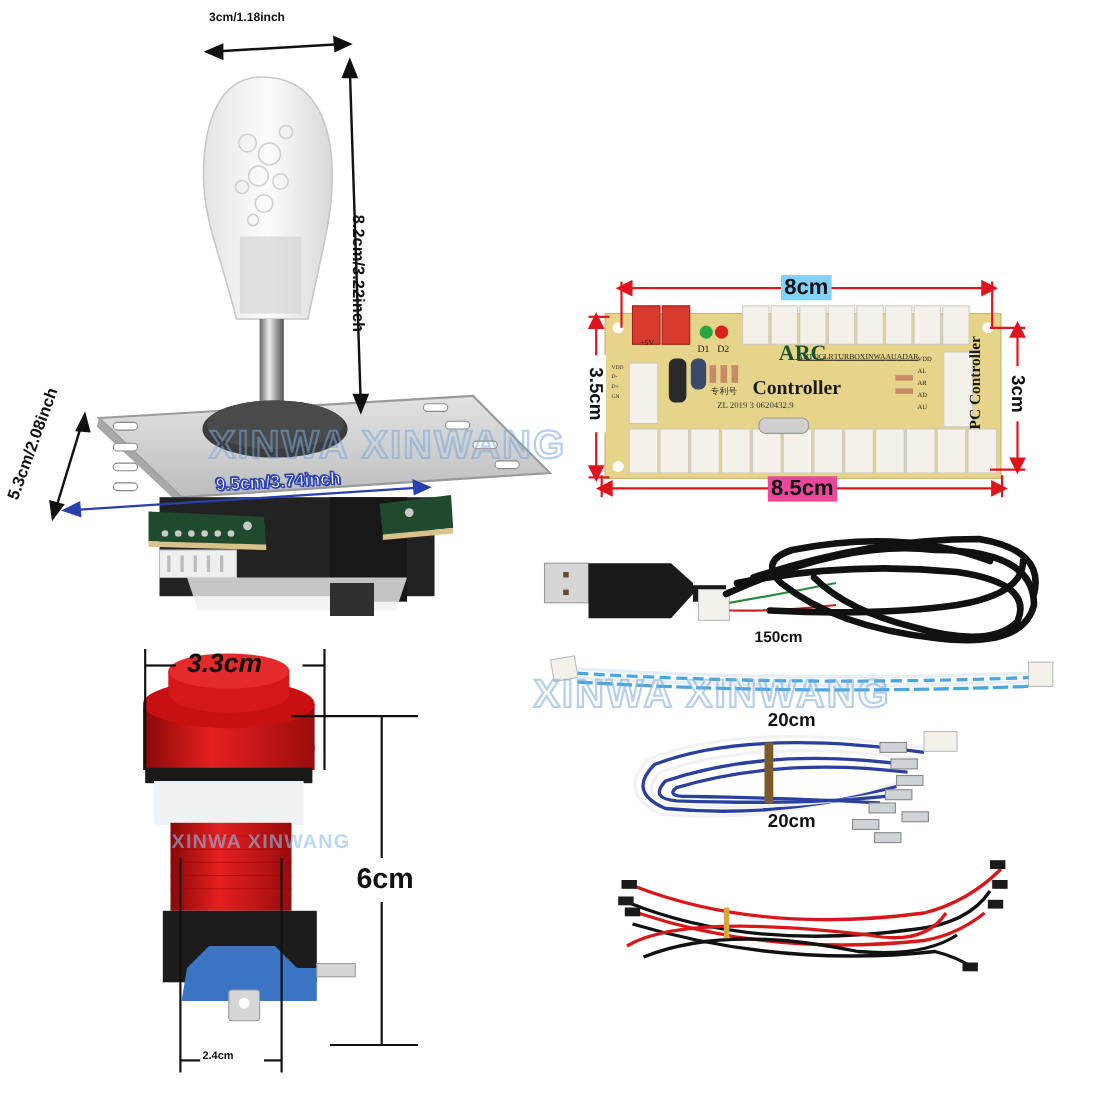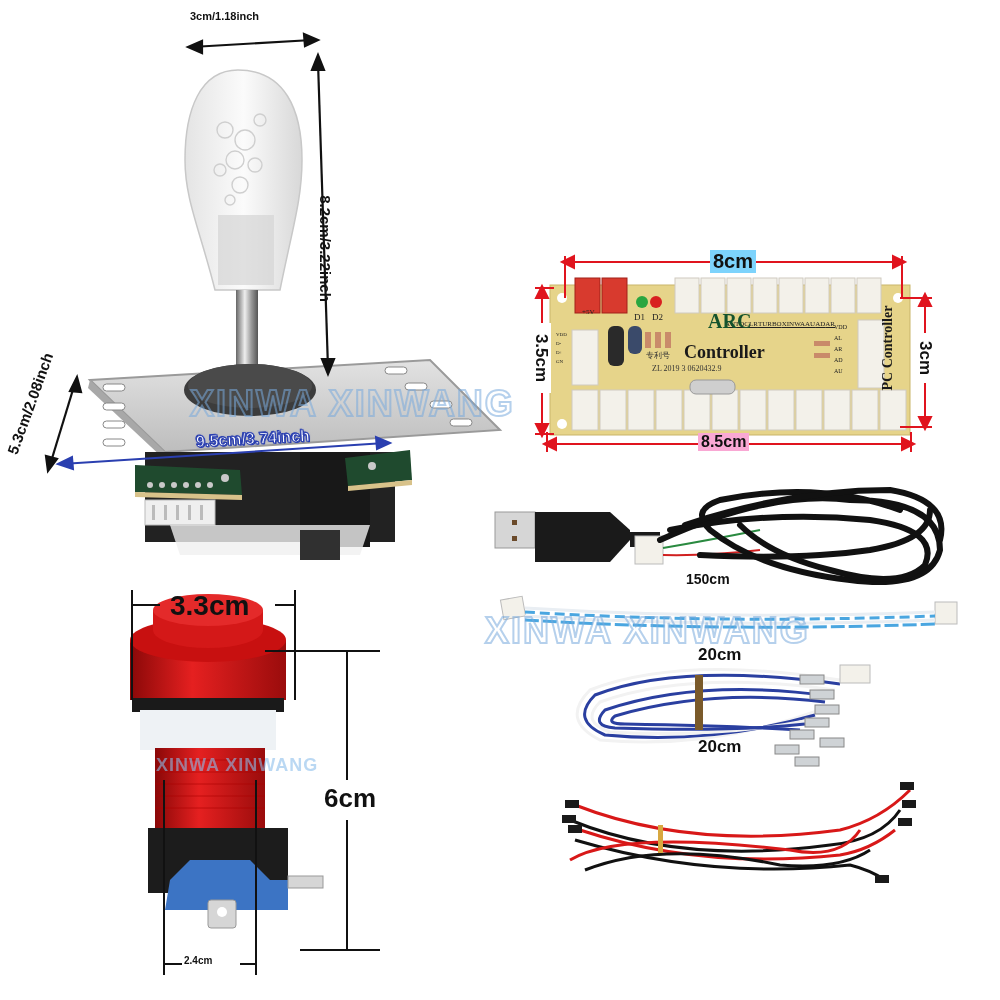--- a/index.html
+++ b/index.html
@@ -223,21 +223,21 @@
     <span>D+</span>
     <span>GN</span>
   </div>
   <div class="abs" style="left:188px;top:70px;font:bold 20px 'Liberation Serif',serif;color:#14532d;">ARC</div>
   <div class="abs" style="left:164px;top:102px;font:bold 18px 'Liberation Serif',serif;color:#1a1a1a;">Controller</div>
   <div class="abs" style="left:126px;top:110px;font:8px 'DejaVu Sans',sans-serif;color:#333;">专利号</div>
   <div class="abs" style="left:132px;top:124px;font:8px 'Liberation Serif',serif;color:#333;">ZL 2019 3 0620432.9</div>
   <div class="abs" style="left:318px;top:100px;font:bold 14px 'Liberation Serif',serif;color:#1a1a1a;transform:rotate(-90deg);transform-origin:center;width:100px;text-align:center;">PC Controller</div>
 
   <div class="lbl" style="left:190px;top:10px;font-size:20px;background:#7dd3fc;padding:0 3px;">8cm</div>
-  <div class="lbl" style="left:178px;top:193px;font-size:16px;background:#f9a8d4;padding:0 3px;">8.5cm</div>
+  <div class="lbl" style="left:178px;top:193px;font-size:20px;background:#ec4899;padding:0 3px;">8.5cm</div>
   <div class="lbl" style="left:-14px;top:108px;font-size:17px;transform:rotate(90deg);width:70px;text-align:center;background:#fff;">3.5cm</div>
   <div class="lbl" style="left:380px;top:108px;font-size:17px;transform:rotate(90deg);width:50px;text-align:center;background:#fff;">3cm</div>
 </div>
 
 <div class="abs" style="left:470px;top:470px;width:530px;height:130px;">
   <svg width="530" height="130" viewBox="0 0 530 130">
     <rect x="25" y="42" width="40" height="36" fill="#d6d6d6" stroke="#999"></rect>
     <rect x="42" y="50" width="5" height="5" fill="#6b4a2a"></rect>
       <rect x="42" y="66" width="5" height="5" fill="#6b4a2a"></rect>
     <path d="M65 42 L140 42 L160 60 L160 70 L140 92 L65 92 Z" fill="#1a1a1a"></path>
@@ -361,17 +361,17 @@
       <line x1="165" y1="71" x2="280" y2="71"></line>
       <line x1="247" y1="71" x2="247" y2="200"></line>
       <line x1="247" y1="240" x2="247" y2="370"></line>
       <line x1="200" y1="370" x2="280" y2="370"></line>
       <line x1="64" y1="200" x2="64" y2="395"></line>
       <line x1="156" y1="200" x2="156" y2="395"></line>
       <line x1="64" y1="384" x2="82" y2="384"></line>
       <line x1="140" y1="384" x2="156" y2="384"></line>
     </g>
   </svg>
-  <div class="lbl" style="left:70px;top:10px;font-size:28px;">3.3cm</div>
+  <div class="lbl" style="left:70px;top:10px;font-size:24px;font-style:italic;">3.3cm</div>
   <div class="lbl" style="left:224px;top:203px;font-size:26px;">6cm</div>
   <div class="lbl" style="left:84px;top:375px;font-size:10px;">2.4cm</div>
   <div class="wm-solid" style="left:56px;top:175px;font-size:18px;">XINWA XINWANG</div>
 </div>
 
 </body></html>

